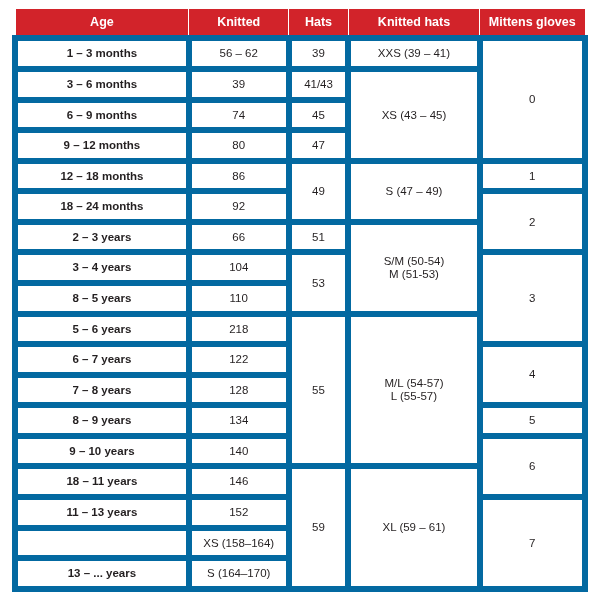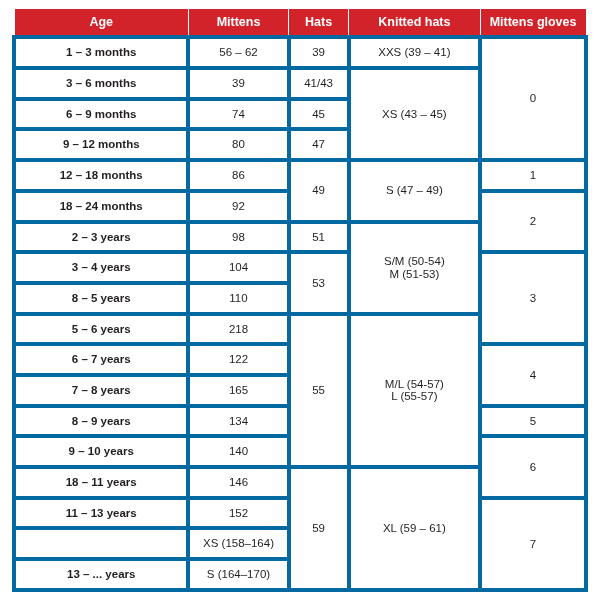--- a/index.html
+++ b/index.html
@@ -31,21 +31,21 @@
     color: #ffffff;
     font-weight: bold;
     font-size: 12.5px;
     text-align: center;
     vertical-align: middle;
     padding: 6px 2px;
     border: 1px solid #ffffff;
     line-height: 1.15;
   }
   table.size-table td {
-    border: 4px solid #0369a1;
+    border: 6px solid #0369a1;
     font-size: 11.5px;
     color: #231f20;
     text-align: center;
     vertical-align: middle;
     padding: 2px 3px;
     line-height: 1.1;
     background: #ffffff;
   }
   td.age {
     text-align: left;
@@ -71,21 +71,21 @@
     <colgroup>
       <col class="c-age">
       <col class="c-cloth">
       <col class="c-hats">
       <col class="c-knit">
       <col class="c-mit">
     </colgroup>
     <thead>
       <tr>
         <th>Age</th>
-        <th>Mittens</th>
+        <th>Knitted</th>
         <th>Hats</th>
         <th>Knitted hats</th>
         <th>Mittens gloves</th>
       </tr>
     </thead>
     <tbody id="table-body">
         <tr>
           <td class="age shaded">1 – 3 months</td>
           <td class="shaded">56 – 62</td>
           <td class="shaded" rowspan="1">39</td>
@@ -115,21 +115,21 @@
           <td rowspan="2">S (47 – 49)</td>
           <td rowspan="1">1</td>
         </tr>
         <tr>
           <td class="age">18 – 24 months</td>
           <td class="">92</td>
           <td rowspan="2">2</td>
         </tr>
         <tr>
           <td class="age shaded">2 – 3 years</td>
-          <td class="shaded">98</td>
+          <td class="shaded">66</td>
           <td class="shaded" rowspan="1">51</td>
           <td rowspan="3">S/M (50-54)<br>M (51-53)</td>
         </tr>
         <tr>
           <td class="age">3 – 4 years</td>
           <td class="">104</td>
           <td rowspan="2">53</td>
           <td rowspan="3">3</td>
         </tr>
         <tr>
@@ -142,21 +142,21 @@
           <td rowspan="5">55</td>
           <td rowspan="5">M/L (54-57)<br>L (55-57)</td>
         </tr>
         <tr>
           <td class="age shaded">6 – 7 years</td>
           <td class="shaded">122</td>
           <td rowspan="2">4</td>
         </tr>
         <tr>
           <td class="age">7 – 8 years</td>
-          <td class="">165</td>
+          <td class="">128</td>
         </tr>
         <tr>
           <td class="age shaded">8 – 9 years</td>
           <td class="shaded">134</td>
           <td rowspan="1">5</td>
         </tr>
         <tr>
           <td class="age">9 – 10 years</td>
           <td class="">140</td>
           <td rowspan="2">6</td>

